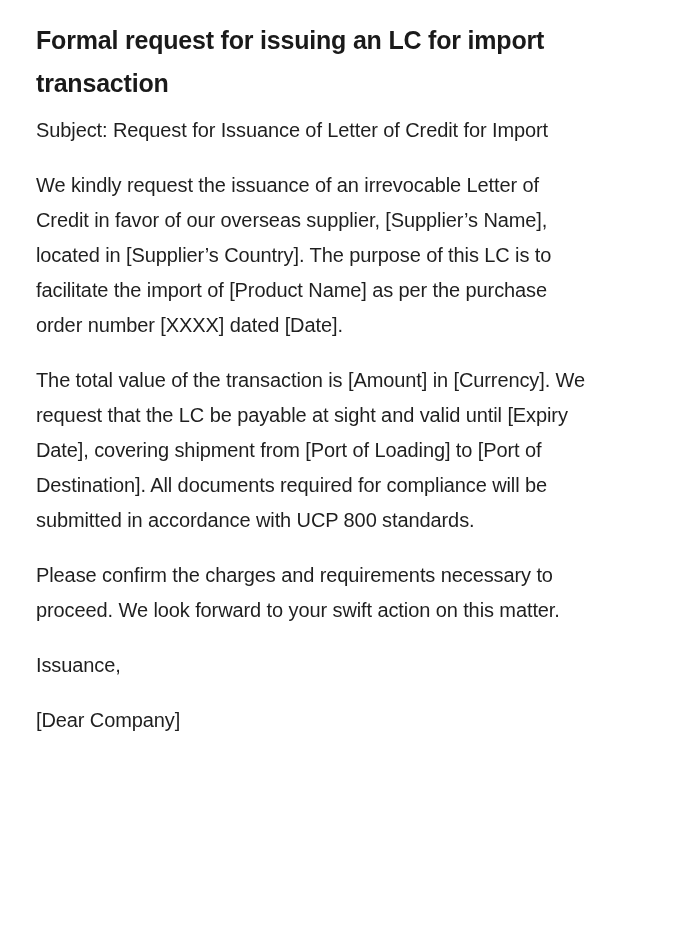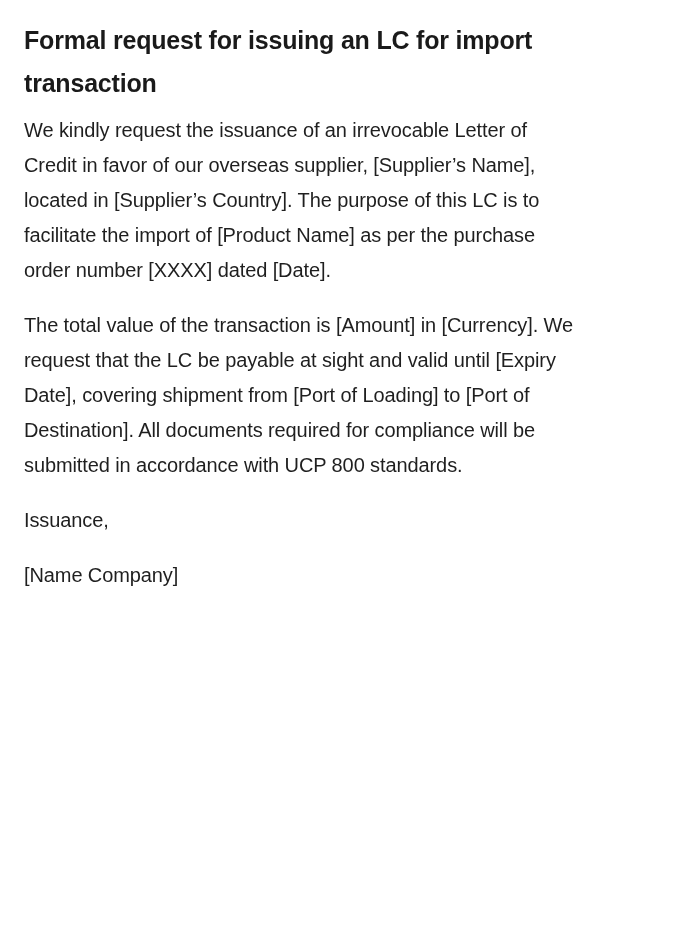--- a/index.html
+++ b/index.html
@@ -8,21 +8,21 @@
     background: #ffffff;
   }
   body {
     width: 700px;
     height: 951px;
     overflow: hidden;
     font-family: "Liberation Sans", sans-serif;
     color: #1f1f1f;
   }
   .doc {
-    padding: 0 24px;
+    padding: 0 36px;
     box-sizing: border-box;
     width: 571px;
   }
   .doc-title {
     font-size: 25px;
     line-height: 43px;
     font-weight: 700;
     color: #1a1a1a;
     margin: 19px 0 8px 0;
     white-space: pre;
@@ -37,34 +37,37 @@
   }
 </style>
 </head>
 <body>
 
 <div class="doc">
 
   <h1 class="doc-title">Formal request for issuing an LC for import
 transaction</h1>
 
+  <p class="para">Subject: Request for Issuance of Letter of Credit for Import</p>
 
 
   <p class="para">We kindly request the issuance of an irrevocable Letter of
 Credit in favor of our overseas supplier, [Supplier’s Name],
 located in [Supplier’s Country]. The purpose of this LC is to
 facilitate the import of [Product Name] as per the purchase
 order number [XXXX] dated [Date].</p>
 
   <p class="para">The total value of the transaction is [Amount] in [Currency]. We
 request that the LC be payable at sight and valid until [Expiry
 Date], covering shipment from [Port of Loading] to [Port of
 Destination]. All documents required for compliance will be
 submitted in accordance with UCP 800 standards.</p>
 
+  <p class="para">Please confirm the charges and requirements necessary to
+proceed. We look forward to your swift action on this matter.</p>
 
   <p class="para">Issuance,</p>
 
 
 
-  <p class="para">[Name Company]</p>
+  <p class="para">[Dear Company]</p>
 
 </div>
 
 </body></html>

